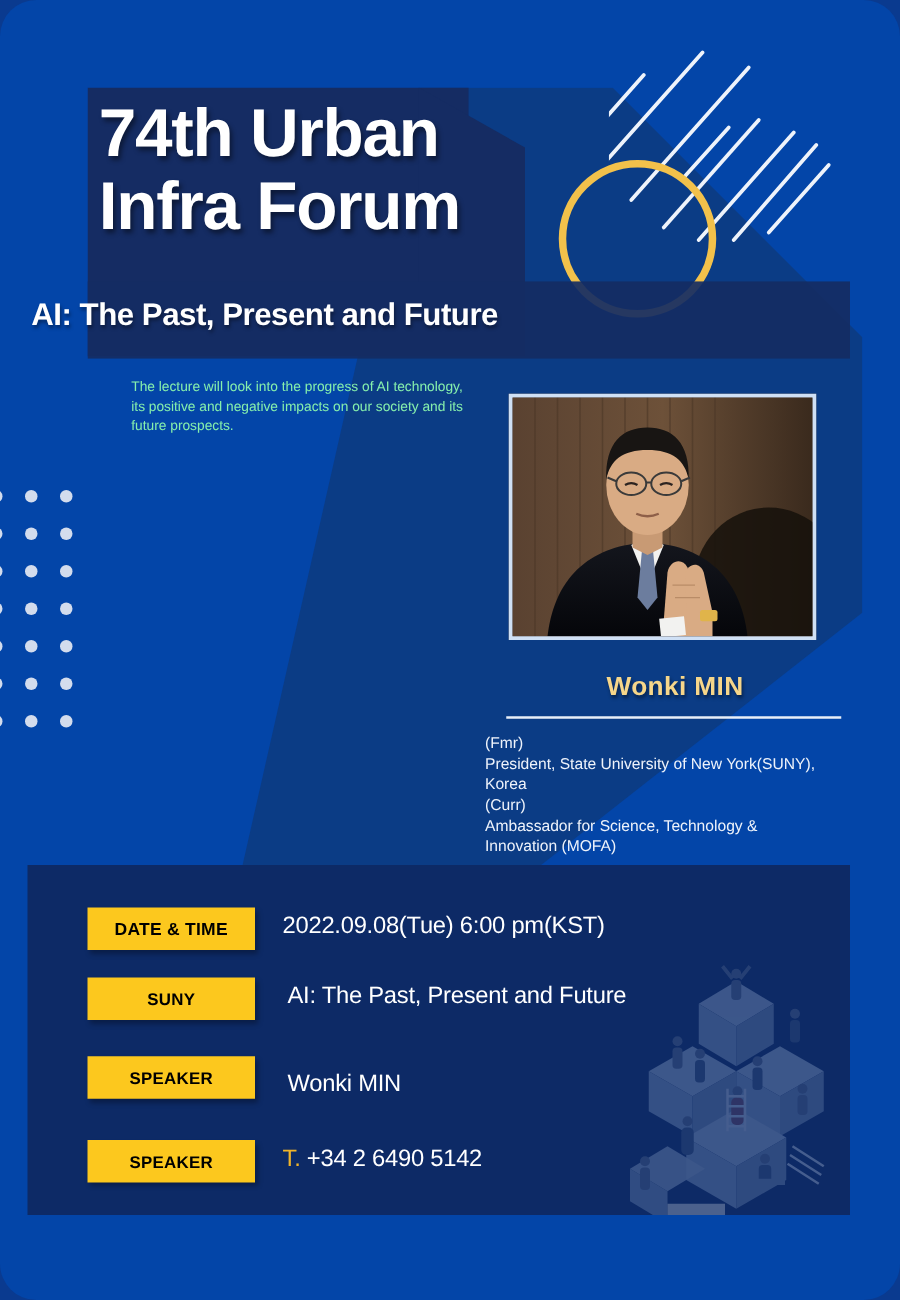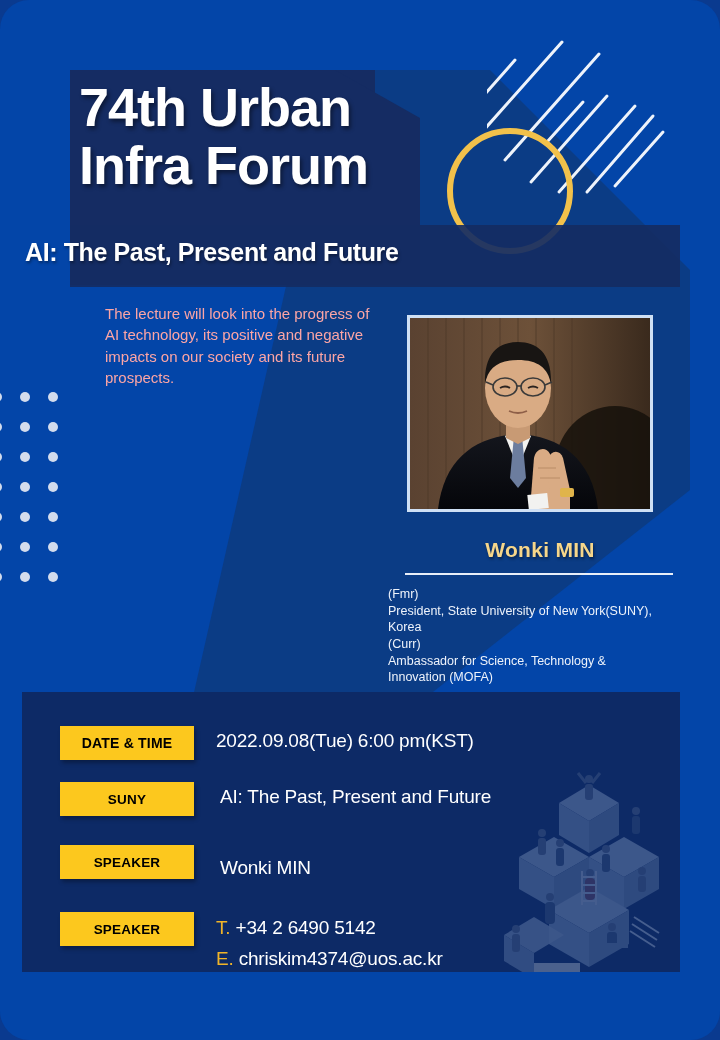--- a/index.html
+++ b/index.html
@@ -121,22 +121,22 @@
     font-size: 25px;
     font-weight: 700;
     letter-spacing: -.4px;
     text-shadow: 1px 2px 3px rgba(0,0,0,.4);
   }
   .lecture-desc {
     position: absolute;
     left: 105px;
     top: 303px;
     width: 275px;
-    color: #fca5a5;
-    font-size: 15px;
+    color: #86efac;
+    font-size: 11px;
     line-height: 1.42;
   }
 
   
   .photo-frame {
     position: absolute;
     left: 407px;
     top: 315px;
     width: 246px;
     height: 197px;
@@ -194,21 +194,21 @@
     bottom: -10px;
     width: 190px;
     height: 215px;
     opacity: .30;
     pointer-events: none;
   }
   .iso-art svg { display: block; }
 
   .info-row {
     position: absolute;
-    left: 38px;
+    left: 48px;
     width: 600px;
     display: flex;
     align-items: flex-start;
   }
   .badge {
     width: 134px;
     height: 34px;
     background: #fcc81e;
     color: #000000;
     font-size: 14px;
@@ -444,21 +444,17 @@
       <div class="row-value indent">Wonki MIN</div>
     </div>
 
     <div class="info-row" style="top:220px;">
       <div class="badge small">SPEAKER</div>
       <div class="contact-lines">
         <div class="contact-line">
           <span class="pfx">T.</span>
           <span>+34 2 6490 5142</span>
         </div>
-        <div class="contact-line">
-          <span class="pfx">E.</span>
-          <span>chriskim4374@uos.ac.kr</span>
-        </div>
       </div>
     </div>
 
   </div>
 </div>
 
 </body></html>

